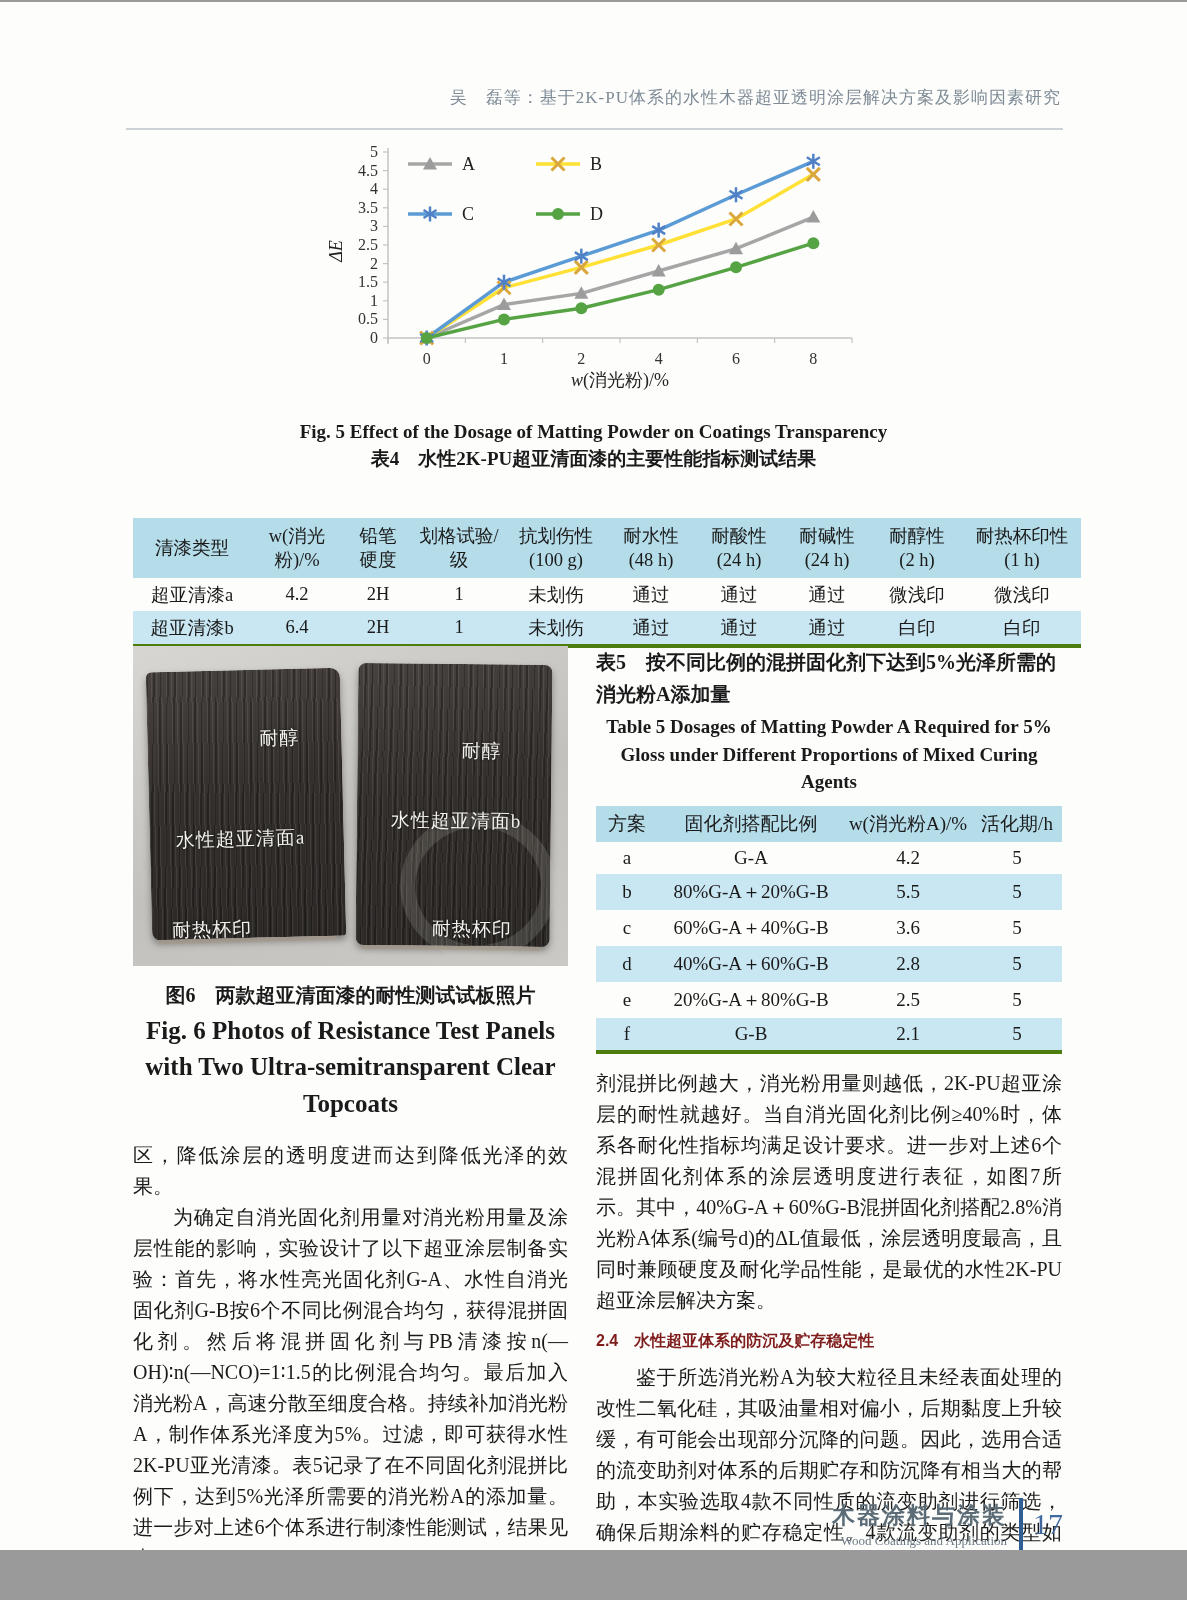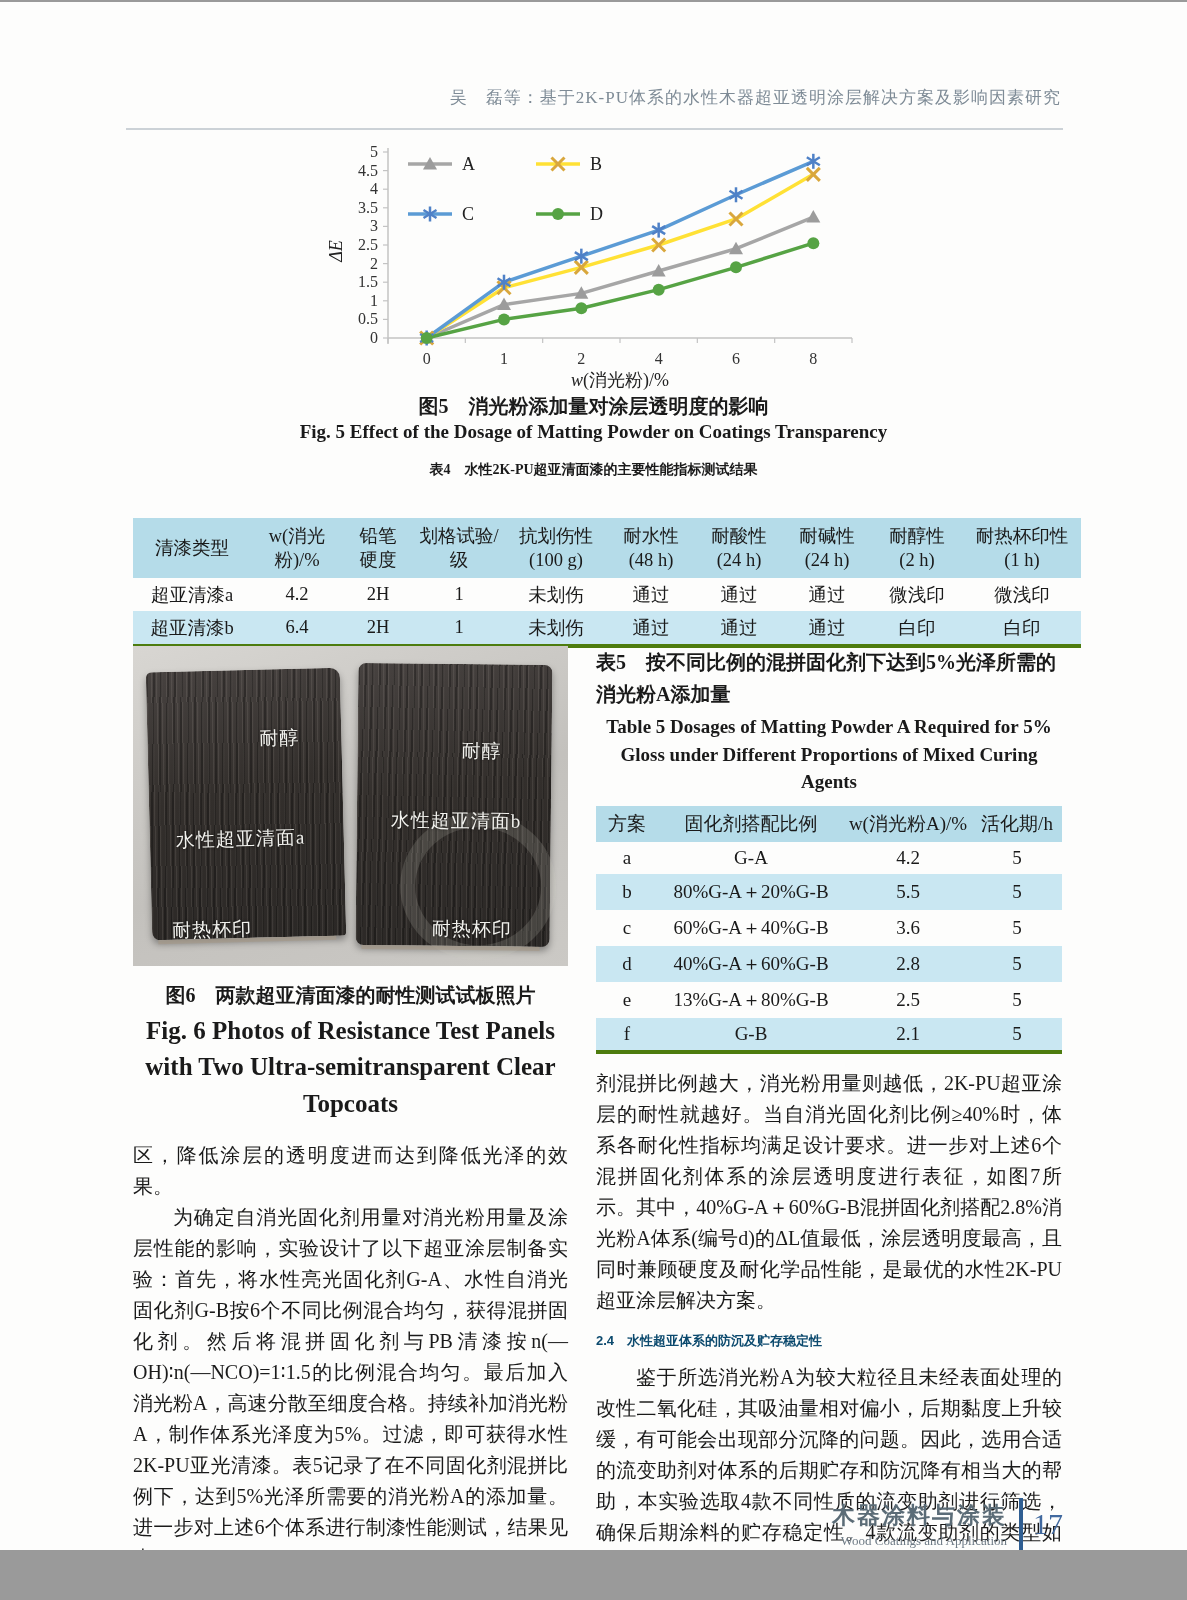--- a/index.html
+++ b/index.html
@@ -9,21 +9,21 @@
   
   .running-title{position:absolute;top:84px;right:126px;font-size:17px;color:#7e8b96;letter-spacing:1px;}
   .header-rule{position:absolute;top:126px;left:126px;right:124px;height:2px;background:#ccd2d7;}
 
   
   .chart-wrap{position:absolute;top:140px;left:324px;width:540px;height:250px;}
 
   .caption{position:absolute;left:0;width:100%;text-align:center;font-weight:bold;}
   #fig5-cap-zh{top:391px;font-size:20px;}
   #fig5-cap-en{top:419px;font-size:19px;}
-  #tab4-title-zh{top:459px;font-size:14px;}
+  #tab4-title-zh{top:444px;font-size:19px;}
   #tab4-title-en{top:487px;font-size:18.5px;}
 
   
   .table4-wrap{position:absolute;top:516px;left:133px;width:948px;}
   table.datatable{border-collapse:collapse;width:100%;text-align:center;table-layout:fixed;
                   border-bottom:4px solid #4d7c0f;}
   table.datatable th{background:#b5dce9;font-weight:normal;white-space:pre-line;
                      font-size:18.5px;padding:6px 2px;line-height:1.3;}
   table.datatable td{font-size:18.5px;padding:4px 2px;}
   table.datatable tr.alt td{background:#c9e7f2;}
@@ -55,22 +55,22 @@
 
   .tab5-title-zh{font-weight:bold;font-size:20px;line-height:1.6;}
   .tab5-title-en{margin-top:3px;text-align:center;font-weight:bold;font-size:19px;line-height:1.45;}
   .table5-wrap{margin-top:10px;}
 
   .body-text{margin-top:18px;font-size:20px;line-height:31px;text-align:justify;}
   .body-text p{margin:0;}
   .body-text p.indent{text-indent:2em;}
   .right-col .body-text{margin-top:14px;}
 
-  .section-heading{color:#0c4a6e;font-family:"Liberation Sans",sans-serif;font-weight:bold;
-                   font-size:13px;margin:9px 0 6px;}
+  .section-heading{color:#7f1d1d;font-family:"Liberation Sans",sans-serif;font-weight:bold;
+                   font-size:16px;margin:9px 0 6px;}
 
   
   .footer{position:absolute;top:1496px;right:124px;display:flex;align-items:center;}
   .footer-text{text-align:right;}
   .footer-zh{font-size:23px;font-weight:bold;color:#5b6c77;letter-spacing:2px;
              font-family:"Liberation Sans",sans-serif;}
   .footer-en{font-size:13px;color:#6d7a85;margin-top:2px;}
   .footer-bar{width:4px;height:52px;background:#2f5e92;margin:0 10px 0 12px;}
   .footer-num{font-size:30px;color:#41699f;}
 </style>
@@ -180,21 +180,20 @@
         <line x1="106" y1="64.5" x2="106" y2="79.5" stroke="#4f81c7" stroke-width="2.5"></line>
         <line x1="99.5" y1="68" x2="112.5" y2="76" stroke="#4f81c7" stroke-width="2.5"></line>
         <line x1="99.5" y1="76" x2="112.5" y2="68" stroke="#4f81c7" stroke-width="2.5"></line>
         <text x="138" y="78" font-size="18" fill="#222" font-family="&quot;Liberation Serif&quot;,serif">C</text>
         <line x1="212" y1="72" x2="256" y2="72" stroke="#56a344" stroke-width="3.5"></line>
         <circle cx="234" cy="72" r="6" fill="#56a344"></circle>
         <text x="266" y="78" font-size="18" fill="#222" font-family="&quot;Liberation Serif&quot;,serif">D</text>
       </svg>
   </div>
 
-  <div class="caption" id="fig5-cap-zh">图5　消光粉添加量对涂层透明度的影响</div>
   <div class="caption" id="fig5-cap-en">Fig. 5   Effect of the Dosage of Matting Powder on Coatings Transparency</div>
 
   <div class="caption" id="tab4-title-zh">表4　水性2K-PU超亚清面漆的主要性能指标测试结果</div>
 
   <div class="table4-wrap">
     <table class="datatable" id="table4">
       <colgroup>
           <col style="width:118px">
           <col style="width:92px">
           <col style="width:70px">
@@ -320,21 +319,21 @@
               <td>5</td>
             </tr>
             <tr class="alt">
               <td>d</td>
               <td>40%G-A＋60%G-B</td>
               <td>2.8</td>
               <td>5</td>
             </tr>
             <tr>
               <td>e</td>
-              <td>13%G-A＋80%G-B</td>
+              <td>20%G-A＋80%G-B</td>
               <td>2.5</td>
               <td>5</td>
             </tr>
             <tr class="alt">
               <td>f</td>
               <td>G-B</td>
               <td>2.1</td>
               <td>5</td>
             </tr>
           </tbody>

